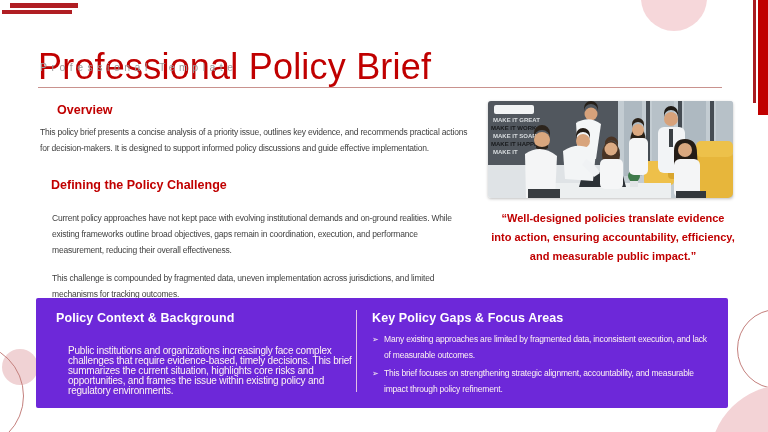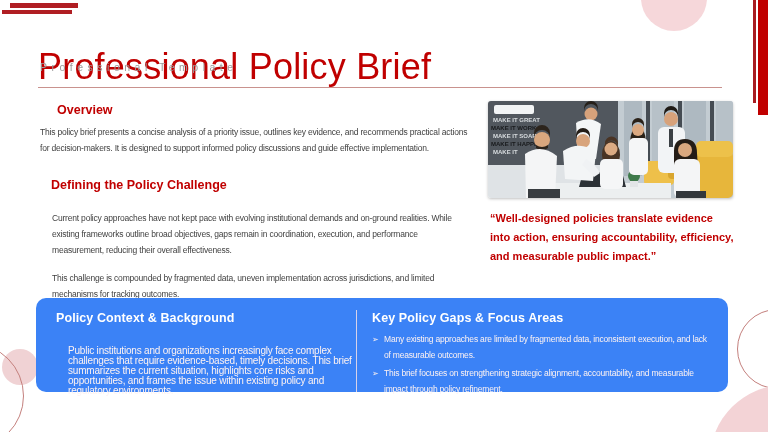--- a/index.html
+++ b/index.html
@@ -31,24 +31,24 @@
   .b-overview{left:40px;top:124px;}
   .h-challenge{left:40px;top:178px;padding-left:11px;}
   .b-challenge{left:40px;top:198px;}
   .b-challenge p{margin:12px;}
   
   .photo{position:absolute;left:488px;top:101px;width:245px;height:97px;margin:0;
     border-radius:3px;overflow:hidden;box-shadow:0 1px 3px rgba(0,0,0,.25);}
   .photo svg{display:block;}
   
   .quote{position:absolute;left:490px;top:209px;width:246px;margin:0;
-    font-size:11px;font-weight:700;color:#c00000;line-height:19px;}
+    font-size:11px;font-weight:700;color:#c00000;line-height:19px;text-align:center;}
   
-  .panel{position:absolute;left:36px;top:298px;width:692px;height:94px;
-    background:#3b82f6;border-radius:10px;}
+  .panel{position:absolute;left:36px;top:298px;width:692px;height:110px;
+    background:#6d28d9;border-radius:2px;}
   .panel-divider{position:absolute;left:320px;top:12px;height:82px;width:1px;background:rgba(255,230,230,.8);}
   .panel-col{position:absolute;top:0;}
   .panel-col.left{left:20px;width:292px;}
   .panel-col.right{left:336px;width:340px;}
   .panel h3{margin:0;position:absolute;top:13px;font-size:12.5px;font-weight:700;color:#ffffff;letter-spacing:.1px;}
   .panel .panel-body{position:absolute;top:36px;margin:12px;font-size:10px;line-height:10px;
     color:#fdf2f2;letter-spacing:-.2px;width:100%;}
   .panel ul{list-style:none;margin:0;padding:0;position:absolute;top:34px;width:100%;}
   .panel li{display:flex;font-size:8.5px;line-height:15.5px;color:#fdf2f2;letter-spacing:-.2px;margin-bottom:3px;}
   .panel li .marker{flex:0 0 12px;font-size:8px;}

